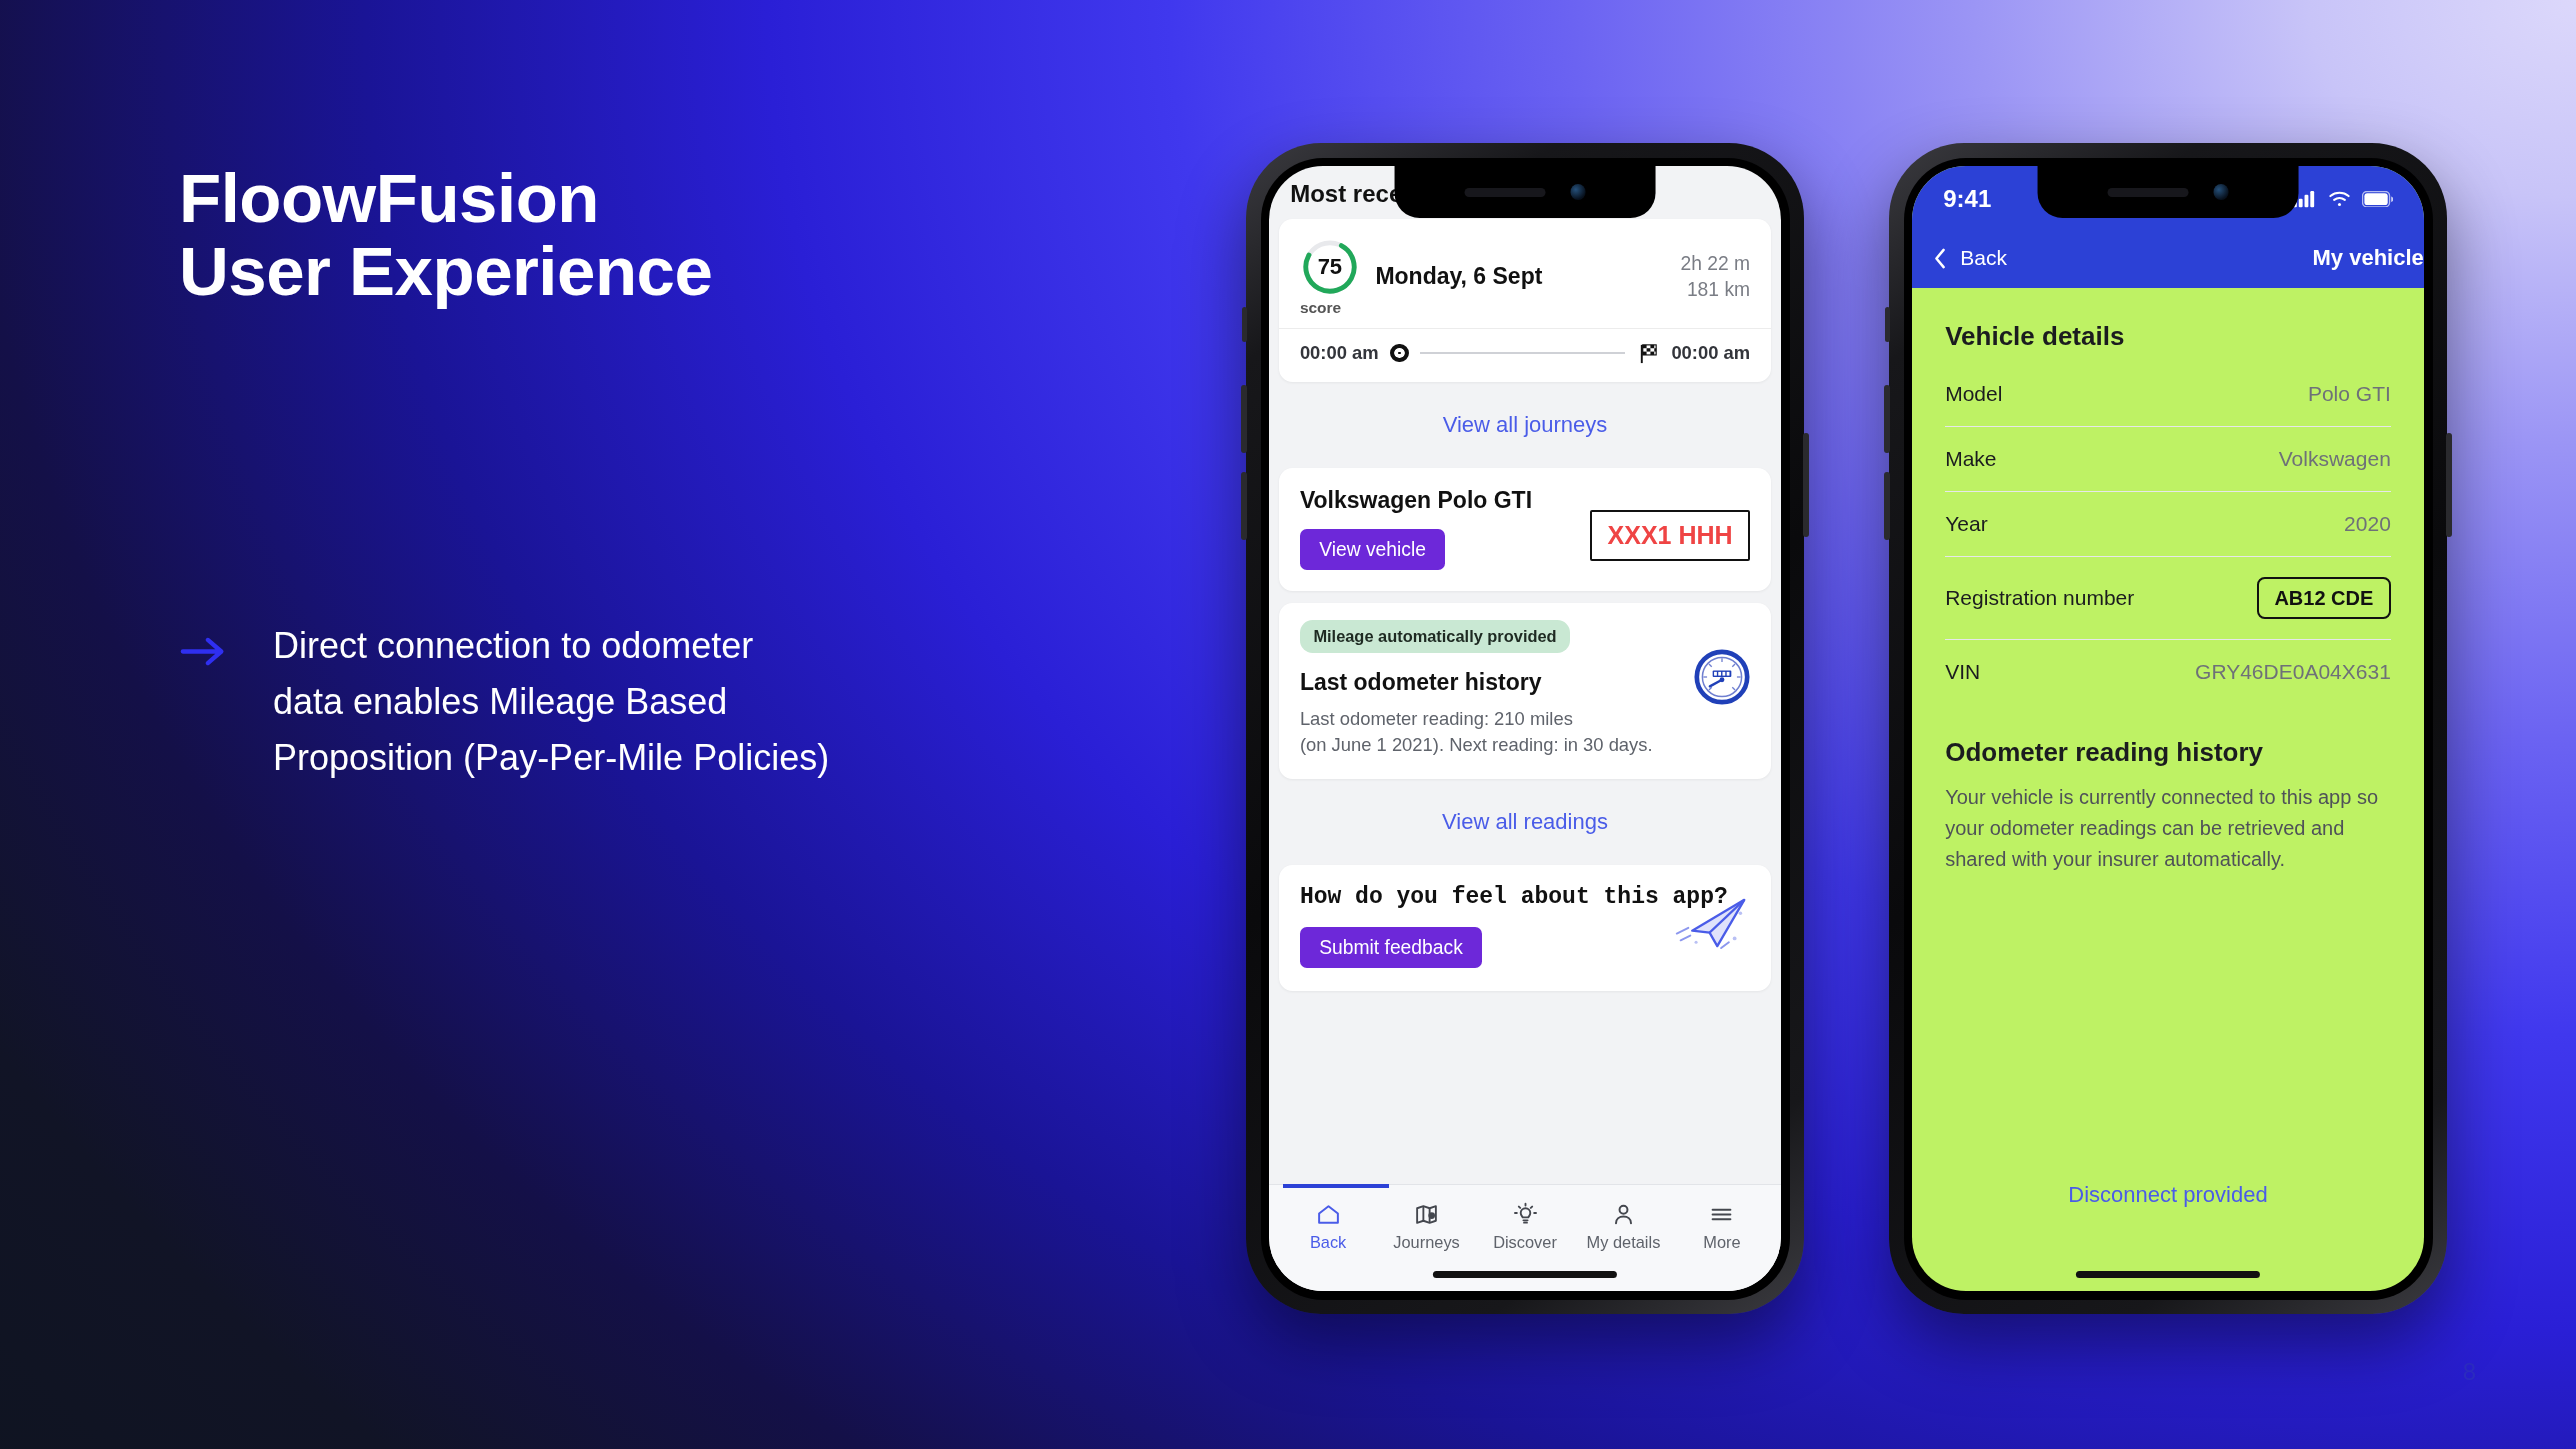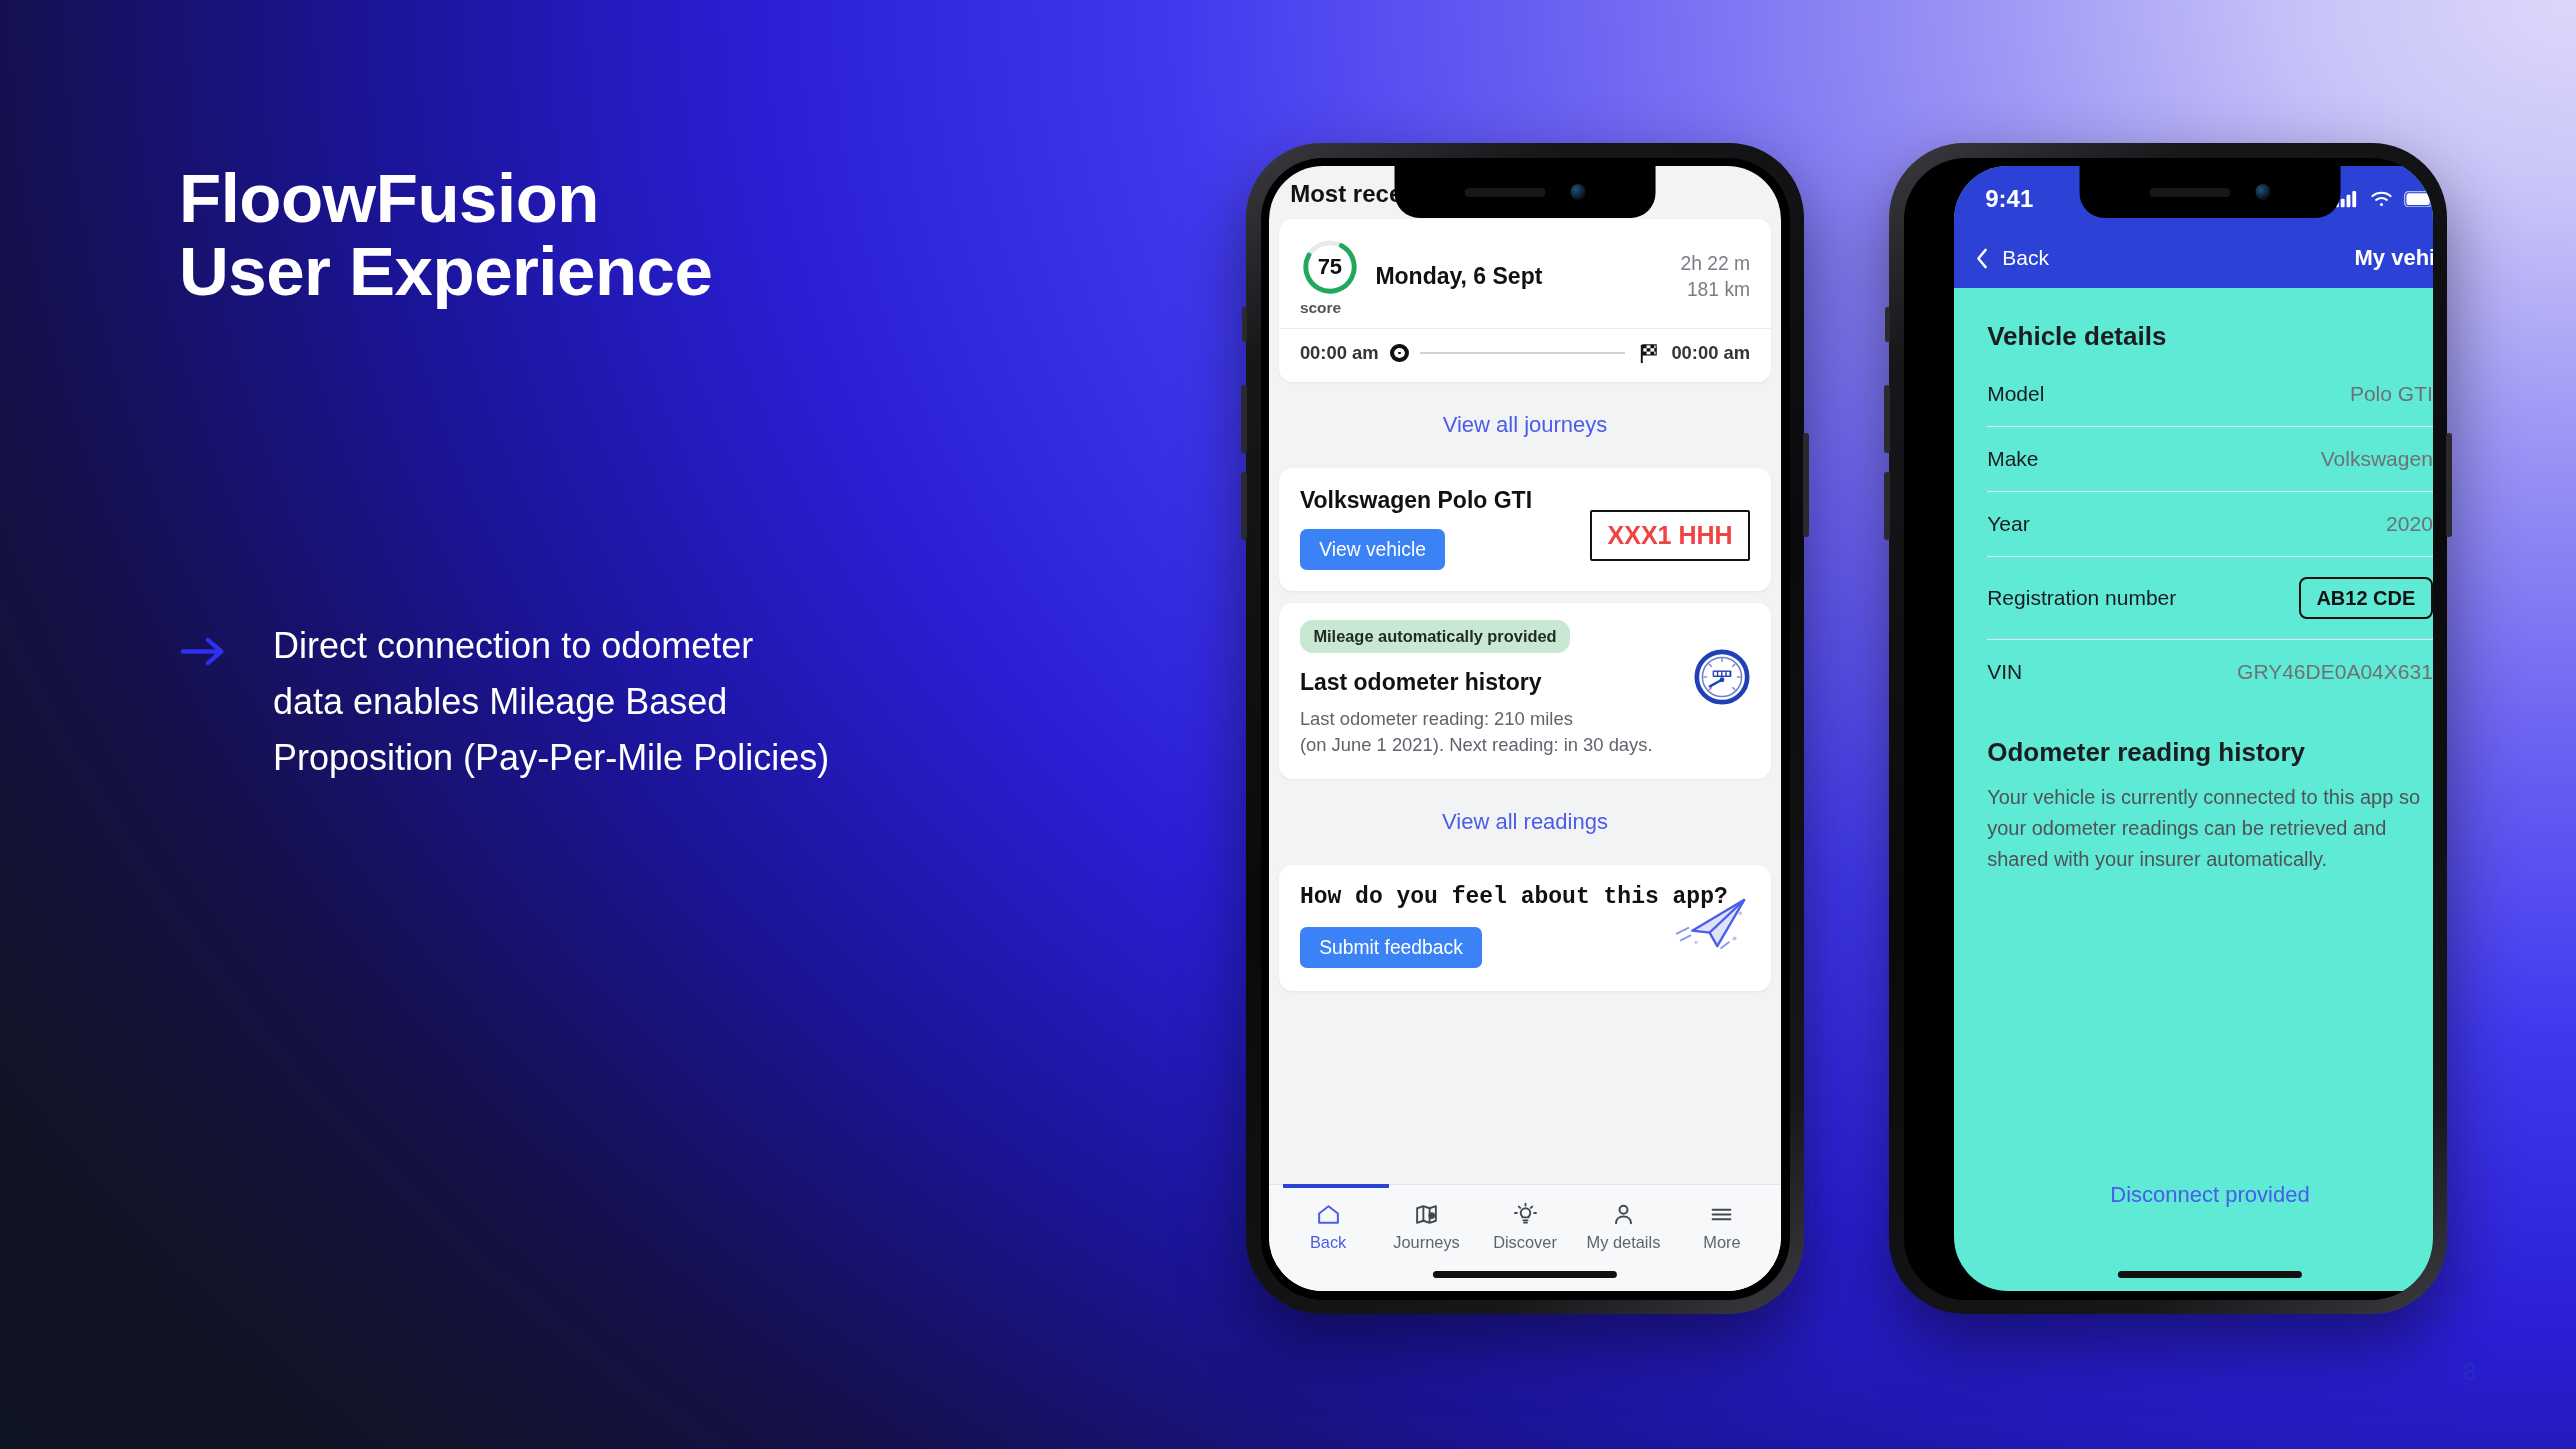--- a/index.html
+++ b/index.html
@@ -111,21 +111,21 @@
     border:4.8px solid #111; box-shadow:inset 0 0 0 3.9px #fff; flex:0 0 auto;
   }
   .link-row {
     text-align:center; color:#4a5ce8; font-size:22px;
     padding:18.4px 0; cursor:pointer;
   }
   .vehicle-card { display:flex; align-items:flex-start; padding:19.3px 21px 21px 21px; }
   .vehicle-left { flex:1 1 auto; }
   .vehicle-name { font-size:23px; font-weight:700; color:#111; margin-bottom:14.5px; }
   .btn-primary {
-    display:inline-block; background:#3b82f6; color:#fff; font-size:19.3px;
+    display:inline-block; background:#6d28d9; color:#fff; font-size:19.3px;
     padding:9.7px 19.3px; border-radius:6.8px; border:none; cursor:pointer;
     font-family:inherit;
   }
   .plate {
     border:2.9px solid #111; border-radius:2px; padding:8.7px 15.5px;
     font-size:25px; font-weight:700; color:#ef4444; background:#fff;
     margin-top:23px; white-space:nowrap;
   }
   .odo-card { padding:17.4px 21px 21px 21px; position:relative; }
   .badge {
@@ -143,21 +143,21 @@
     display:flex; padding:13.5px 9.7px 39px 9.7px; position:relative;
   }
   .tab-accent { position:absolute; top:-1.9px; left:13.5px; width:106px; height:4.8px; background:#2c41d6; }
   .tab { flex:1 1 0; text-align:center; cursor:pointer; }
   .tab-icon { height:31px; display:flex; align-items:center; justify-content:center; }
   .tab-label { font-size:16.4px; color:#5f636b; margin-top:2.9px; }
   .tab.active .tab-label { color:#4a5ce8; }
 
   
   #phone2 { left:1889px; top:143px; width:558px; height:1171px; }
-  #p2-screen { background:#5eead4; display:flex; flex-direction:column;margin-left:42px; }
+  #p2-screen { background:#bef264; display:flex; flex-direction:column; }
   .statusbar {
     background:#2c41d6; height:62px; flex:0 0 auto;
     display:flex; align-items:center; justify-content:space-between;
     padding:0 31px; position:relative; z-index:20;
   }
   .sb-time { color:#fff; font-size:24px; font-weight:700; margin-top:3.9px; }
   .sb-icons { display:flex; align-items:center; gap:10.6px; margin-top:3.9px; }
   .navbar {
     background:#2c41d6; flex:0 0 auto; height:60px;
     display:flex; align-items:center; padding:0 21px; position:relative;

